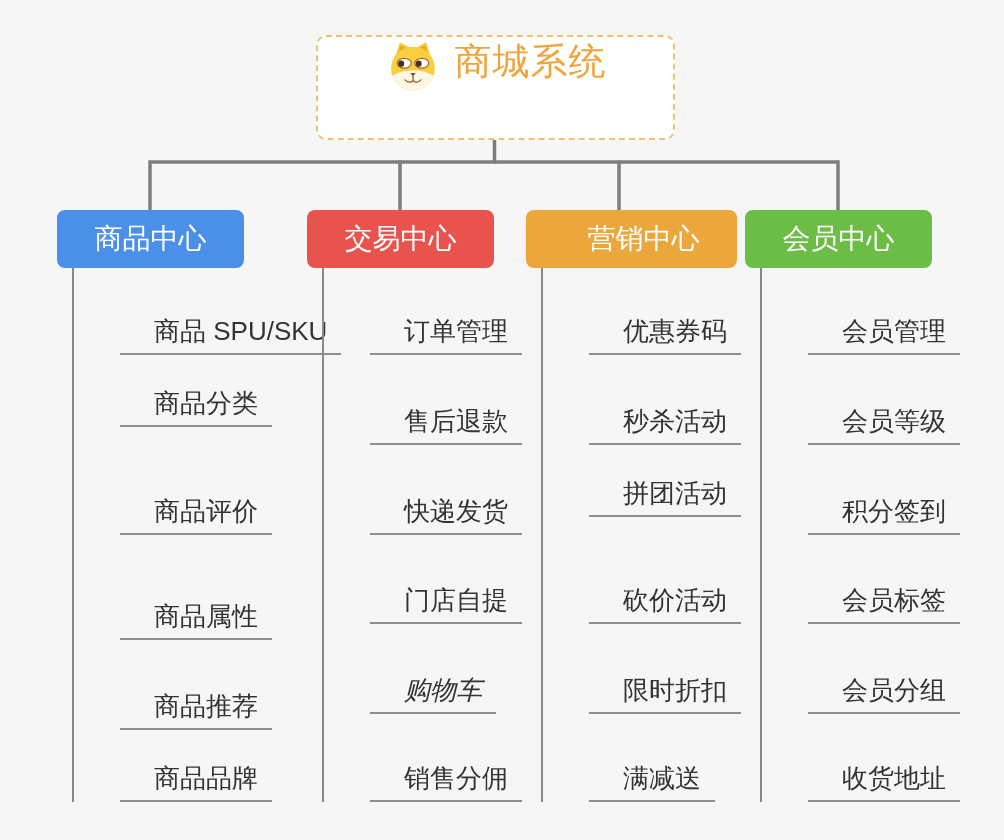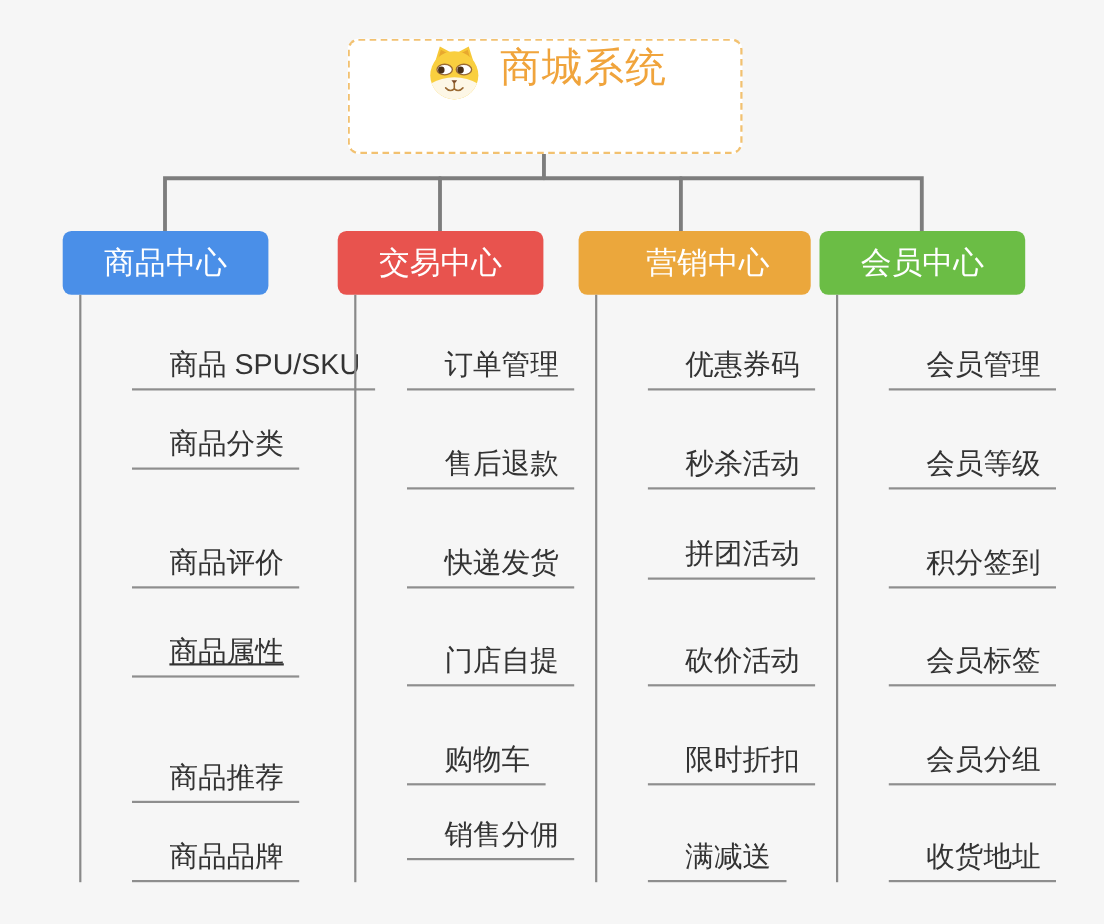--- a/index.html
+++ b/index.html
@@ -109,44 +109,44 @@
 
   <div id="columns-host">
       <div class="column" style="left: 57px;">
     <div class="branch-header" style="background: rgb(74, 143, 232);">
       <span class="branch-label">商品中心</span>
     </div>
     <div class="trunk"></div>
   <div class="leaf" style="top: 105px;">商品 SPU/SKU</div>
         <div class="leaf" style="top: 177px;">商品分类</div>
         <div class="leaf" style="top: 285px;">商品评价</div>
-        <div class="leaf" style="top: 366px; text-decoration: underline;">商品属性</div>
+        <div class="leaf" style="top: 390px;">商品属性</div>
         <div class="leaf" style="top: 480px;">商品推荐</div>
         <div class="leaf" style="top: 552px;">商品品牌</div>
       </div>
       <div class="column" style="left: 307px;">
     <div class="branch-header" style="background: rgb(232, 83, 78);">
       <span class="branch-label">交易中心</span>
     </div>
     <div class="trunk"></div>
   <div class="leaf" style="top: 105px;">订单管理</div>
         <div class="leaf" style="top: 285px;">快递发货</div>
         <div class="leaf" style="top: 195px;">售后退款</div>
         <div class="leaf" style="top: 374px;">门店自提</div>
-        <div class="leaf" style="top: 464px;">购物车</div>
-        <div class="leaf" style="top: 532px; text-align: right;">销售分佣</div>
+        <div class="leaf" style="top: 464px; font-style: italic;">购物车</div>
+        <div class="leaf" style="top: 552px; text-align: right;">销售分佣</div>
       </div>
       <div class="column" style="left: 526px;">
     <div class="branch-header" style="background: rgb(235, 167, 60); padding-left: 24px;">
       <span class="branch-label">营销中心</span>
     </div>
     <div class="trunk"></div>
   <div class="leaf" style="top: 105px;">优惠券码</div>
         <div class="leaf" style="top: 195px;">秒杀活动</div>
-        <div class="leaf" style="top: 277px; text-align: right;">拼团活动</div>
+        <div class="leaf" style="top: 267px; text-align: right;">拼团活动</div>
         <div class="leaf" style="top: 374px;">砍价活动</div>
         <div class="leaf" style="top: 464px;">限时折扣</div>
         <div class="leaf" style="top: 552px;">满减送</div>
       </div>
       <div class="column" style="left: 745px;">
     <div class="branch-header" style="background: rgb(107, 189, 69);">
       <span class="branch-label">会员中心</span>
     </div>
     <div class="trunk"></div>
   <div class="leaf" style="top: 105px;">会员管理</div>

